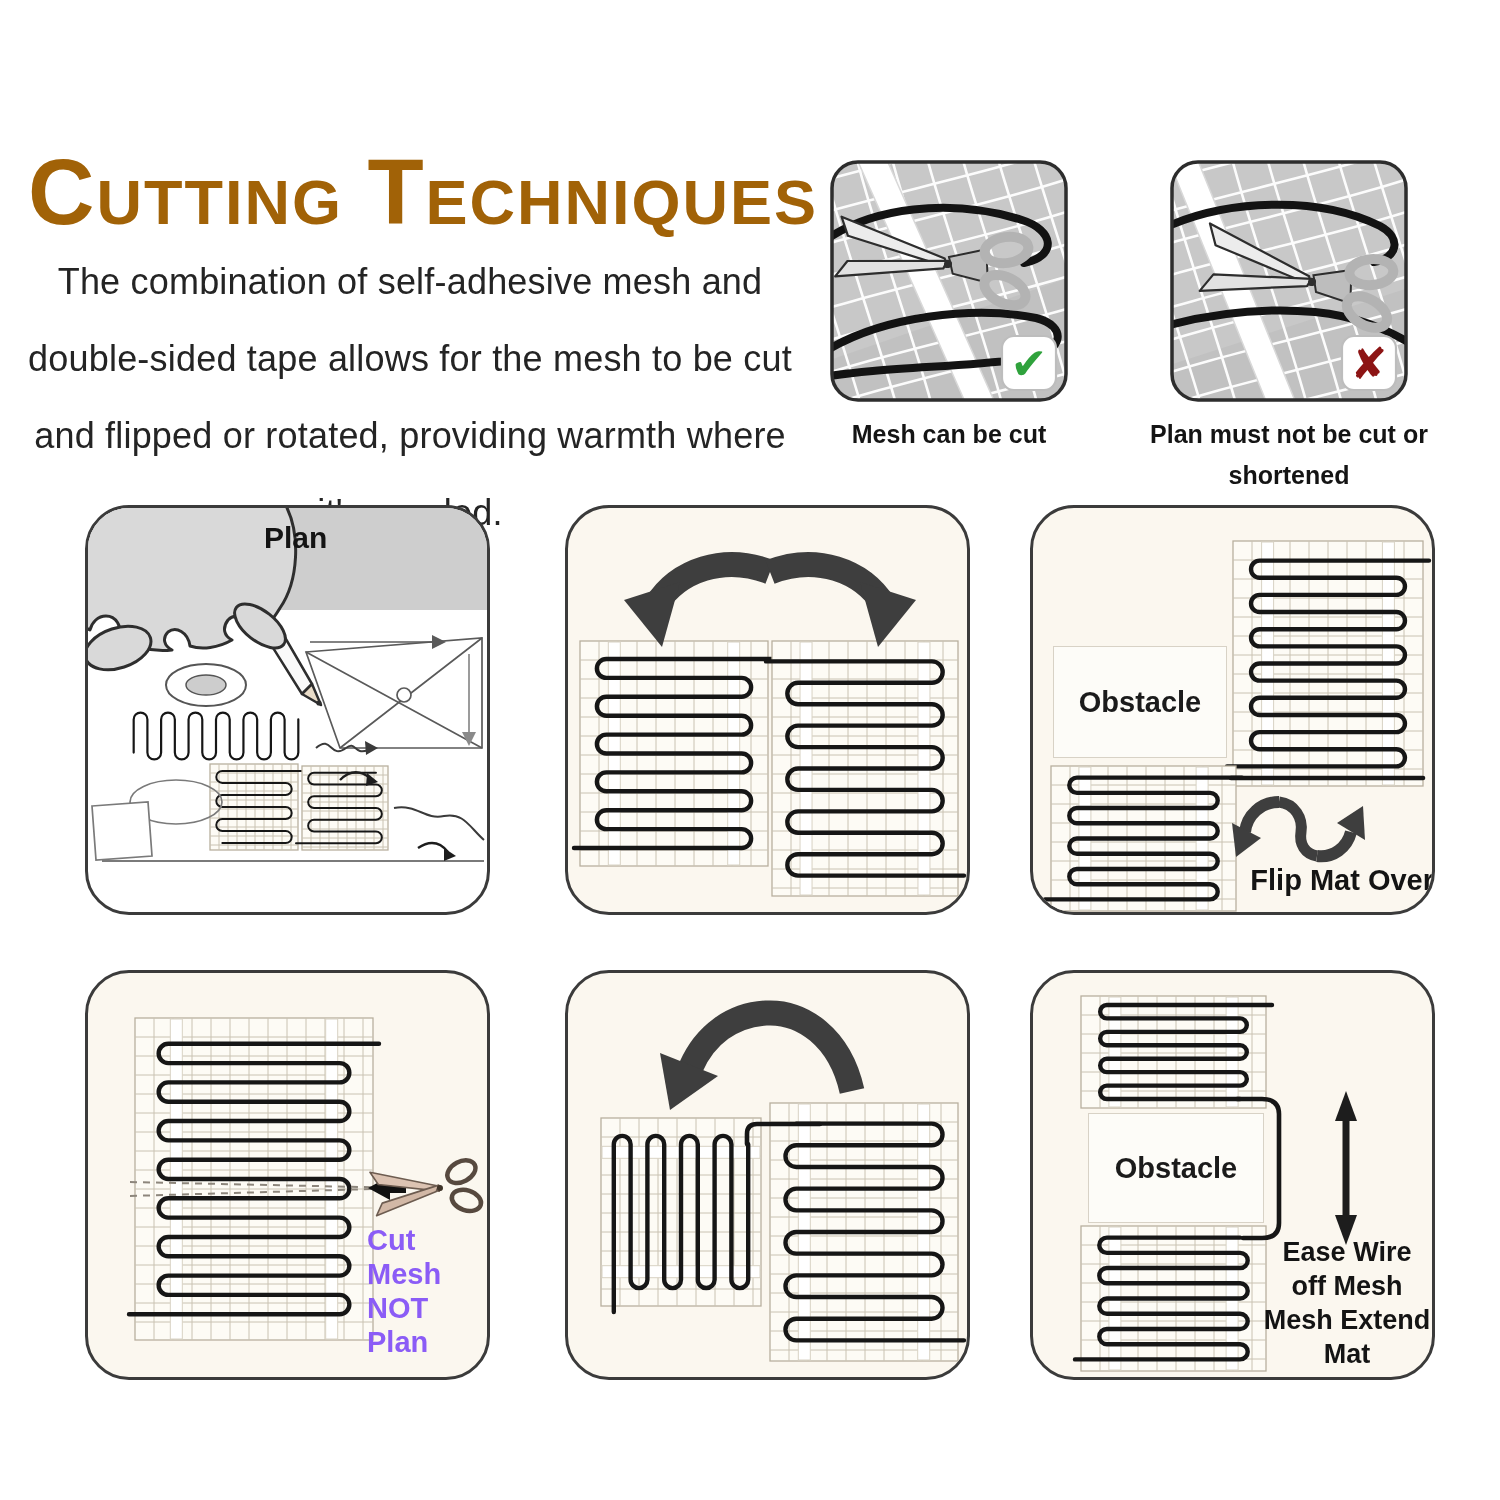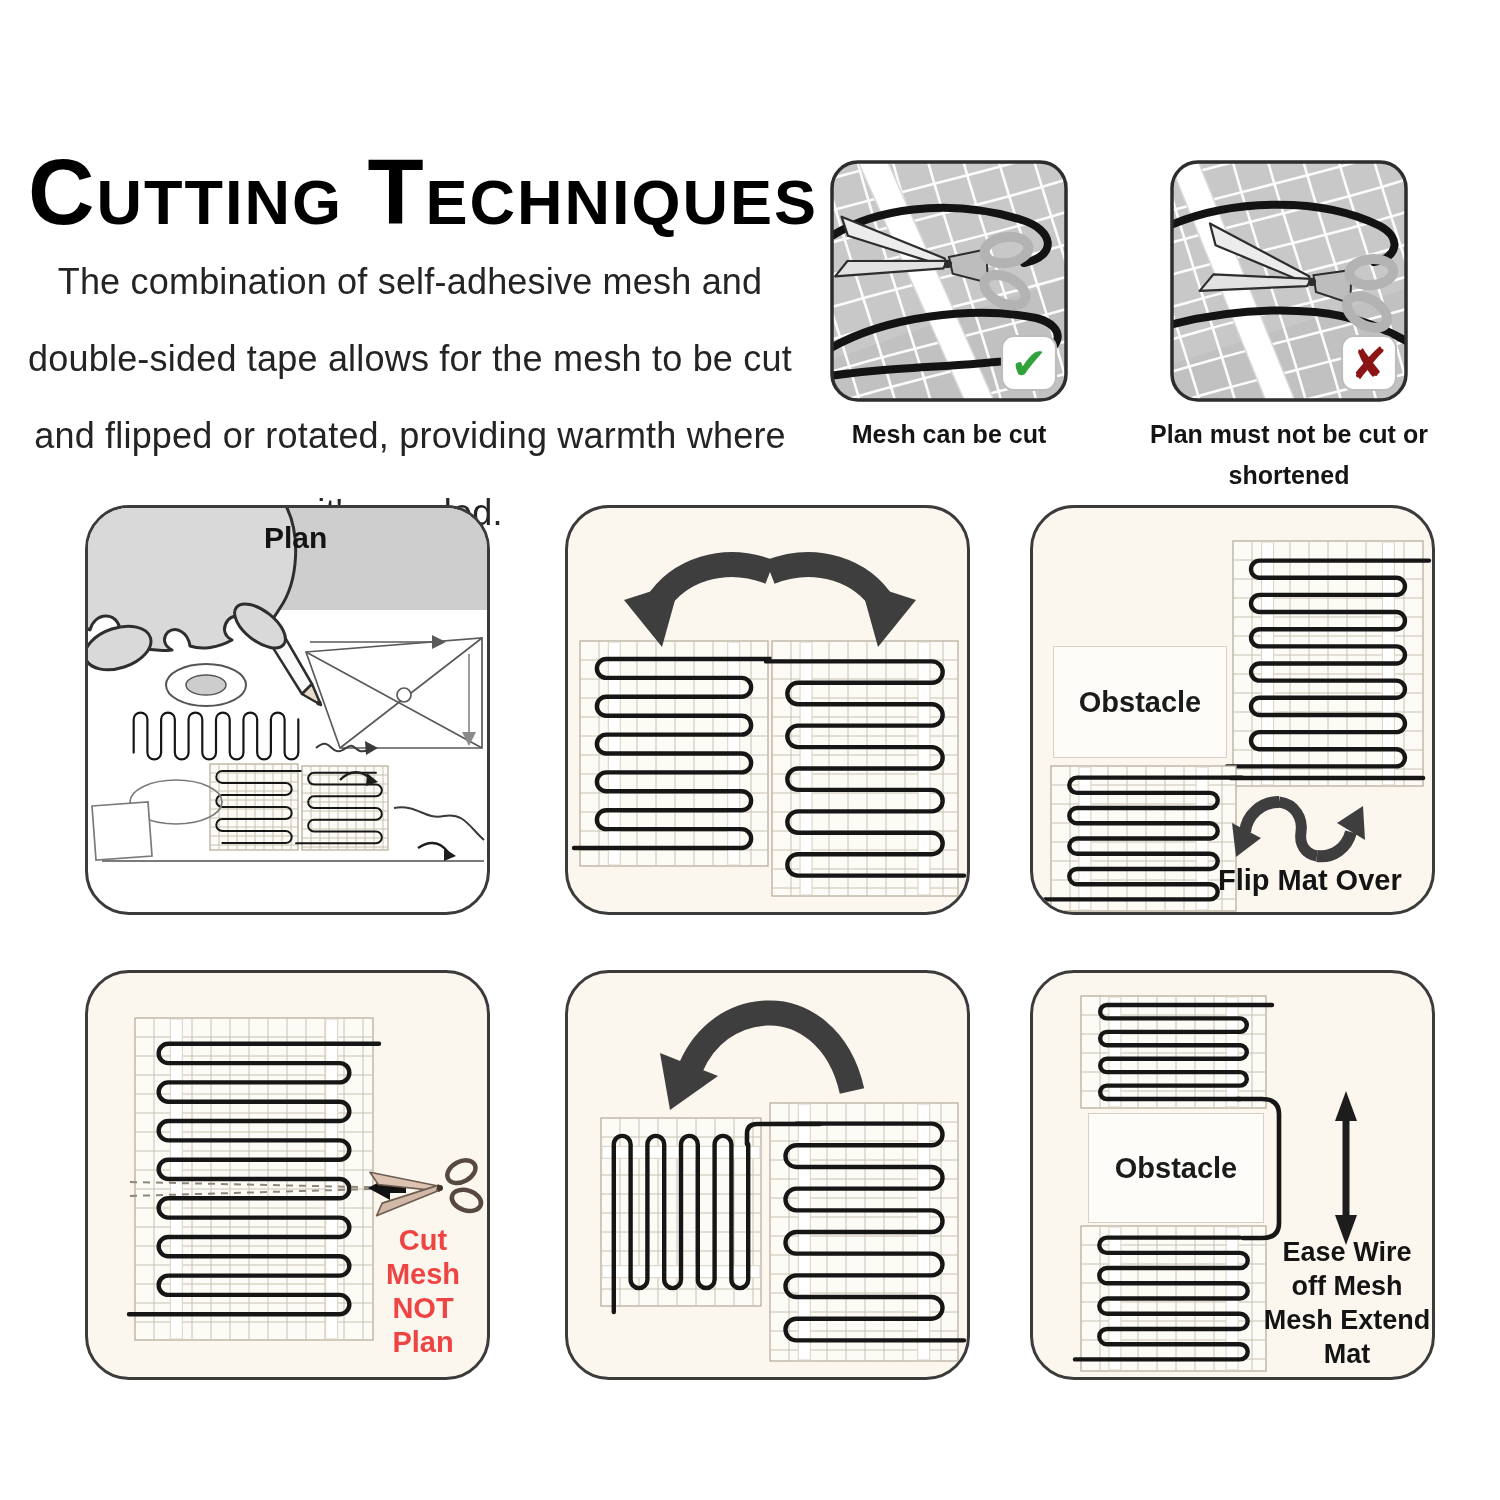--- a/index.html
+++ b/index.html
@@ -1,21 +1,21 @@
 <!DOCTYPE html>
 <html><head>
 <meta charset="utf-8">
 <style>
   html,body{margin:0;padding:0;background:#fff;}
   .page{position:relative;width:1500px;height:1500px;background:#ffffff;overflow:hidden;
         font-family:"Liberation Sans","DejaVu Sans",sans-serif;color:#1b1b1b;}
 
   
   .title{position:absolute;top:140px;left:28px;width:778px;text-align:left;
-         color:#000000;font-weight:700;white-space:nowrap;}
+         color:#a16207;font-weight:700;white-space:nowrap;}
   .title .w{display:inline-block;font-size:63px;letter-spacing:2px;text-transform:uppercase;}
   .title .w + .w{margin-left:20px;}
   .title .w::first-letter{font-size:92px;}
   .intro{position:absolute;top:243px;left:28px;width:764px;text-align:center;
          font-size:36px;line-height:77px;font-weight:400;color:#242424;letter-spacing:.2px;}
 
   
   .legend-icon{position:absolute;width:238px;height:242px;}
   .cap{position:absolute;font-size:25px;line-height:41px;font-weight:700;color:#141414;text-align:center;}
 
@@ -24,24 +24,24 @@
          border:3.5px solid #3b3b3b;border-radius:44px;background:#fbf7ef;overflow:hidden;}
   .panel.white{background:#ffffff;}
   .mat{position:absolute;z-index:1;overflow:visible;}
   .deco{position:absolute;left:0;top:0;z-index:2;}
   .ptitle{position:absolute;top:10px;left:0;right:0;z-index:3;text-align:left;
           font-size:31px;font-weight:700;color:#141414;}
   .ptitle.plan{left:176px;right:auto;width:200px;top:13px;font-size:30px;}
   .obstacle{position:absolute;z-index:3;background:#fdfcf8;border:1.5px solid #d8d2c6;
             display:flex;align-items:center;justify-content:center;
             font-size:29px;font-weight:600;color:#1b1b1b;}
-  .flip-label{position:absolute;z-index:3;left:185px;top:356px;width:216px;text-align:left;
+  .flip-label{position:absolute;z-index:3;left:185px;top:356px;width:216px;text-align:right;
               font-size:29px;font-weight:700;color:#141414;}
-  .cut-note{position:absolute;z-index:3;left:279px;top:250px;width:112px;text-align:center;
-            font-size:29px;font-weight:700;line-height:34px;color:#ef4444;}
+  .cut-note{position:absolute;z-index:3;left:279px;top:250px;width:112px;
+            font-size:29px;font-weight:700;line-height:34px;color:#8b5cf6;}
   .ease-note{position:absolute;z-index:3;left:224px;top:262px;width:180px;text-align:center;
              font-size:27px;font-weight:700;line-height:34px;color:#141414;}
   .badge-glyph{font-family:"DejaVu Sans",sans-serif;}
 </style>
 </head>
 <body>
 
 <div class="page">
 
   <div class="title">

